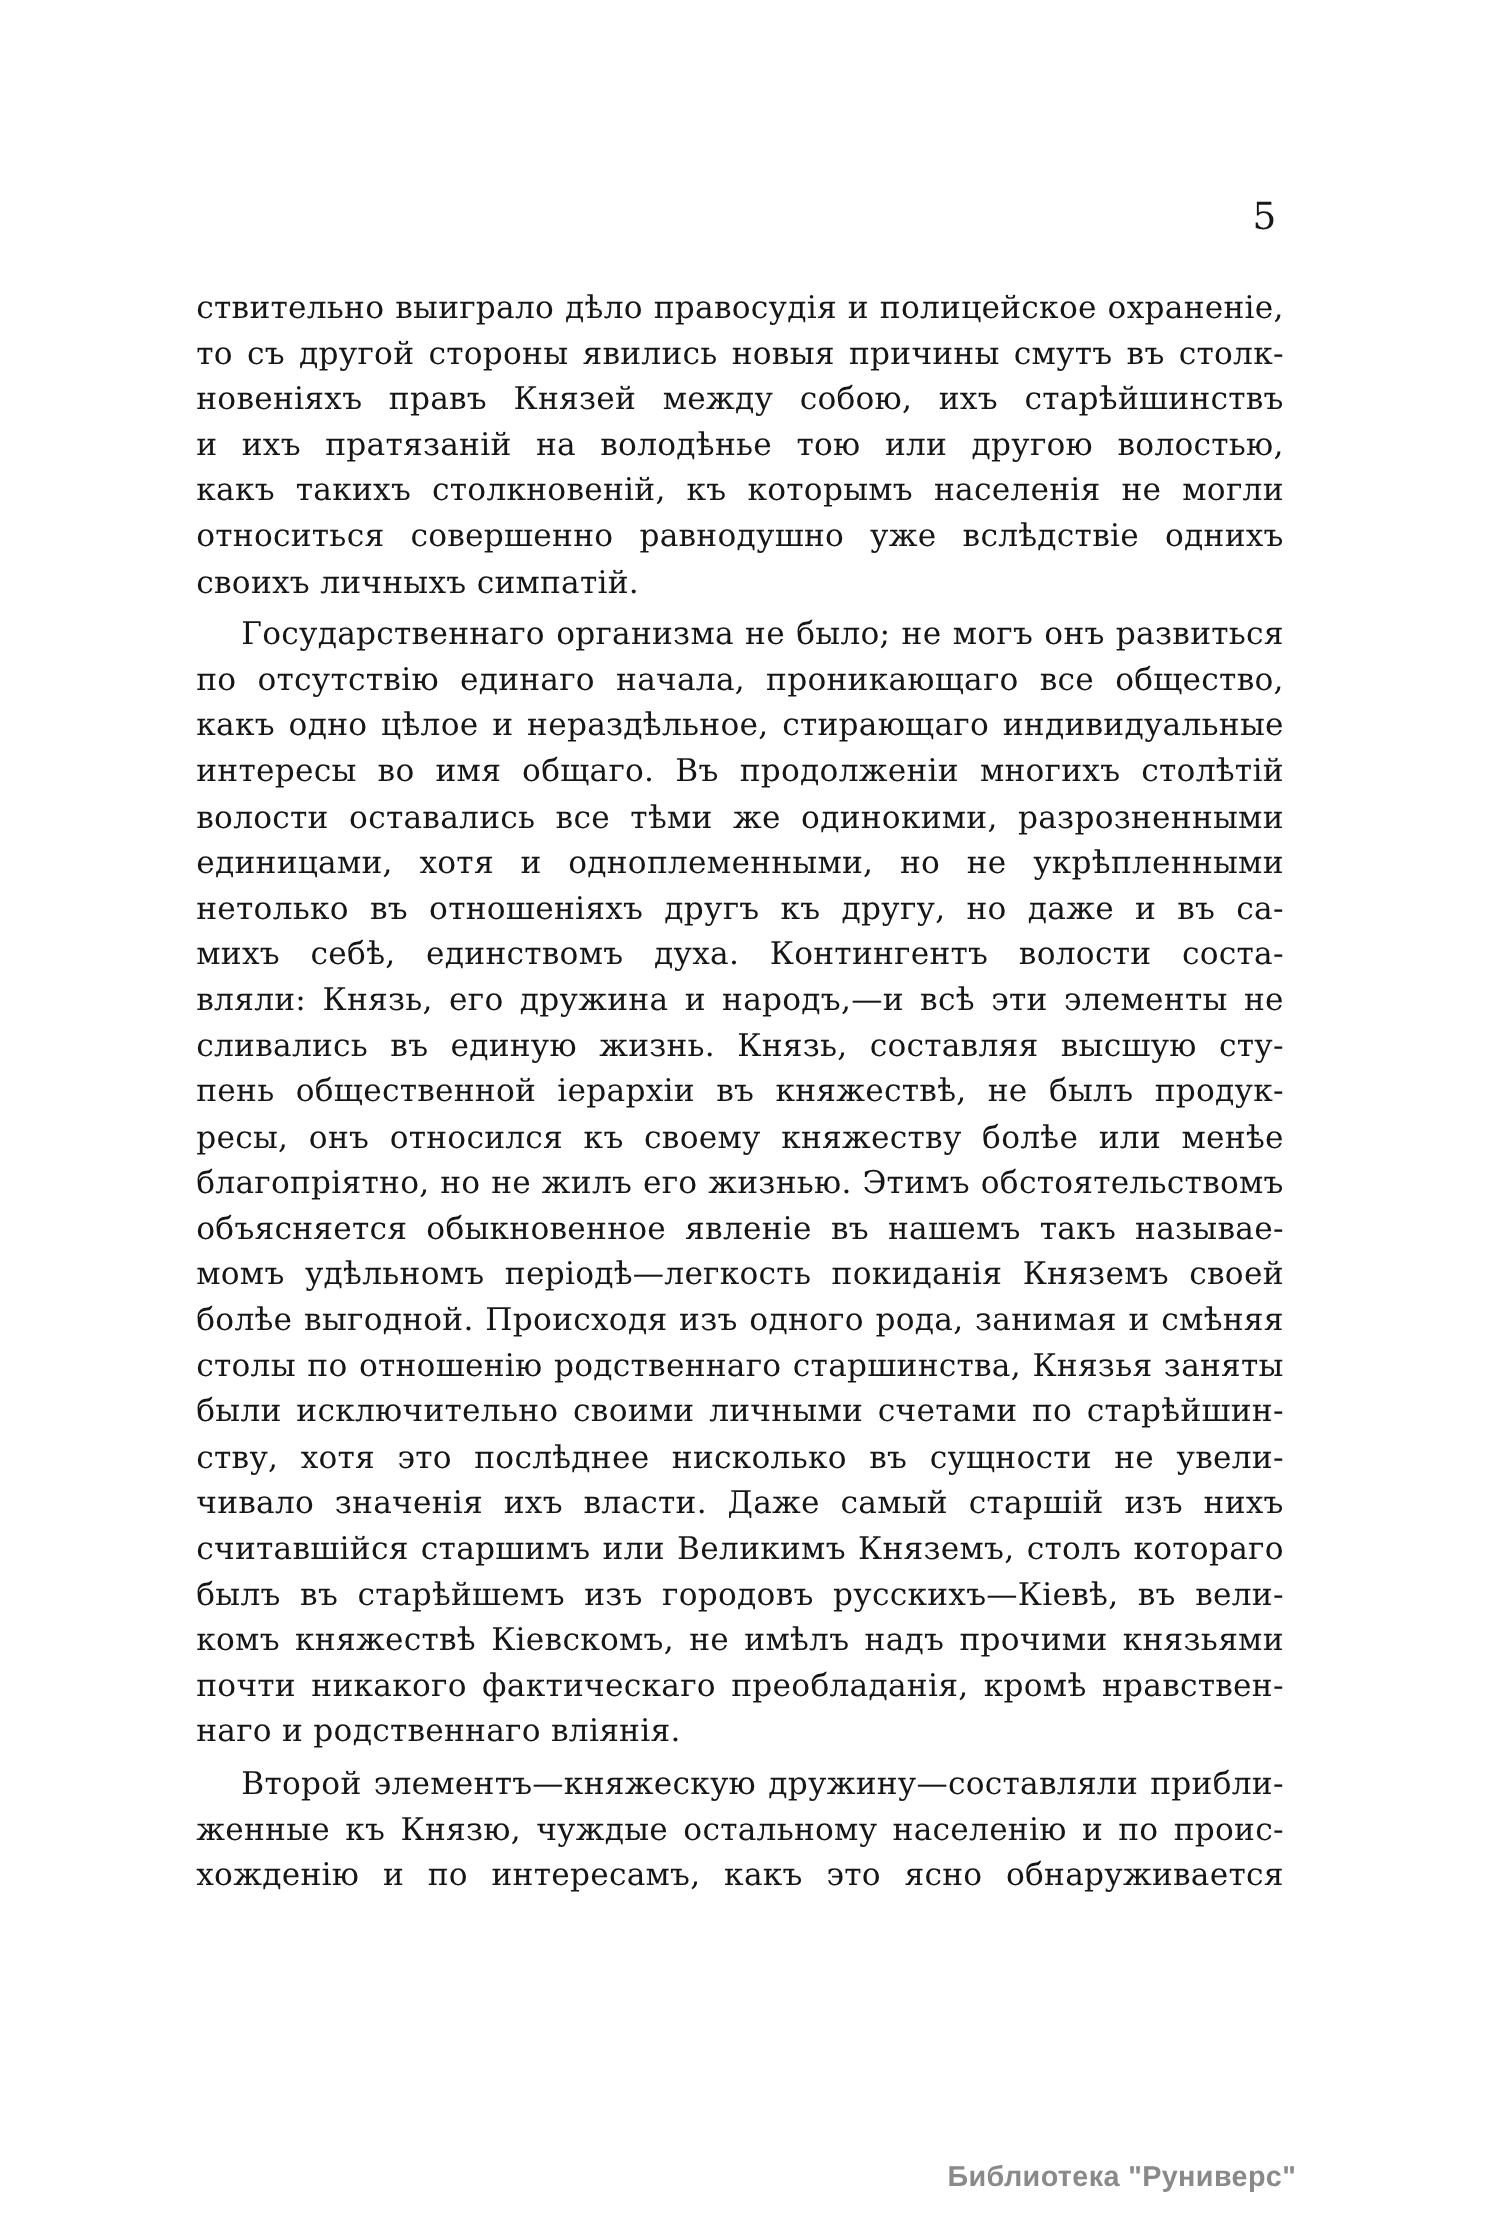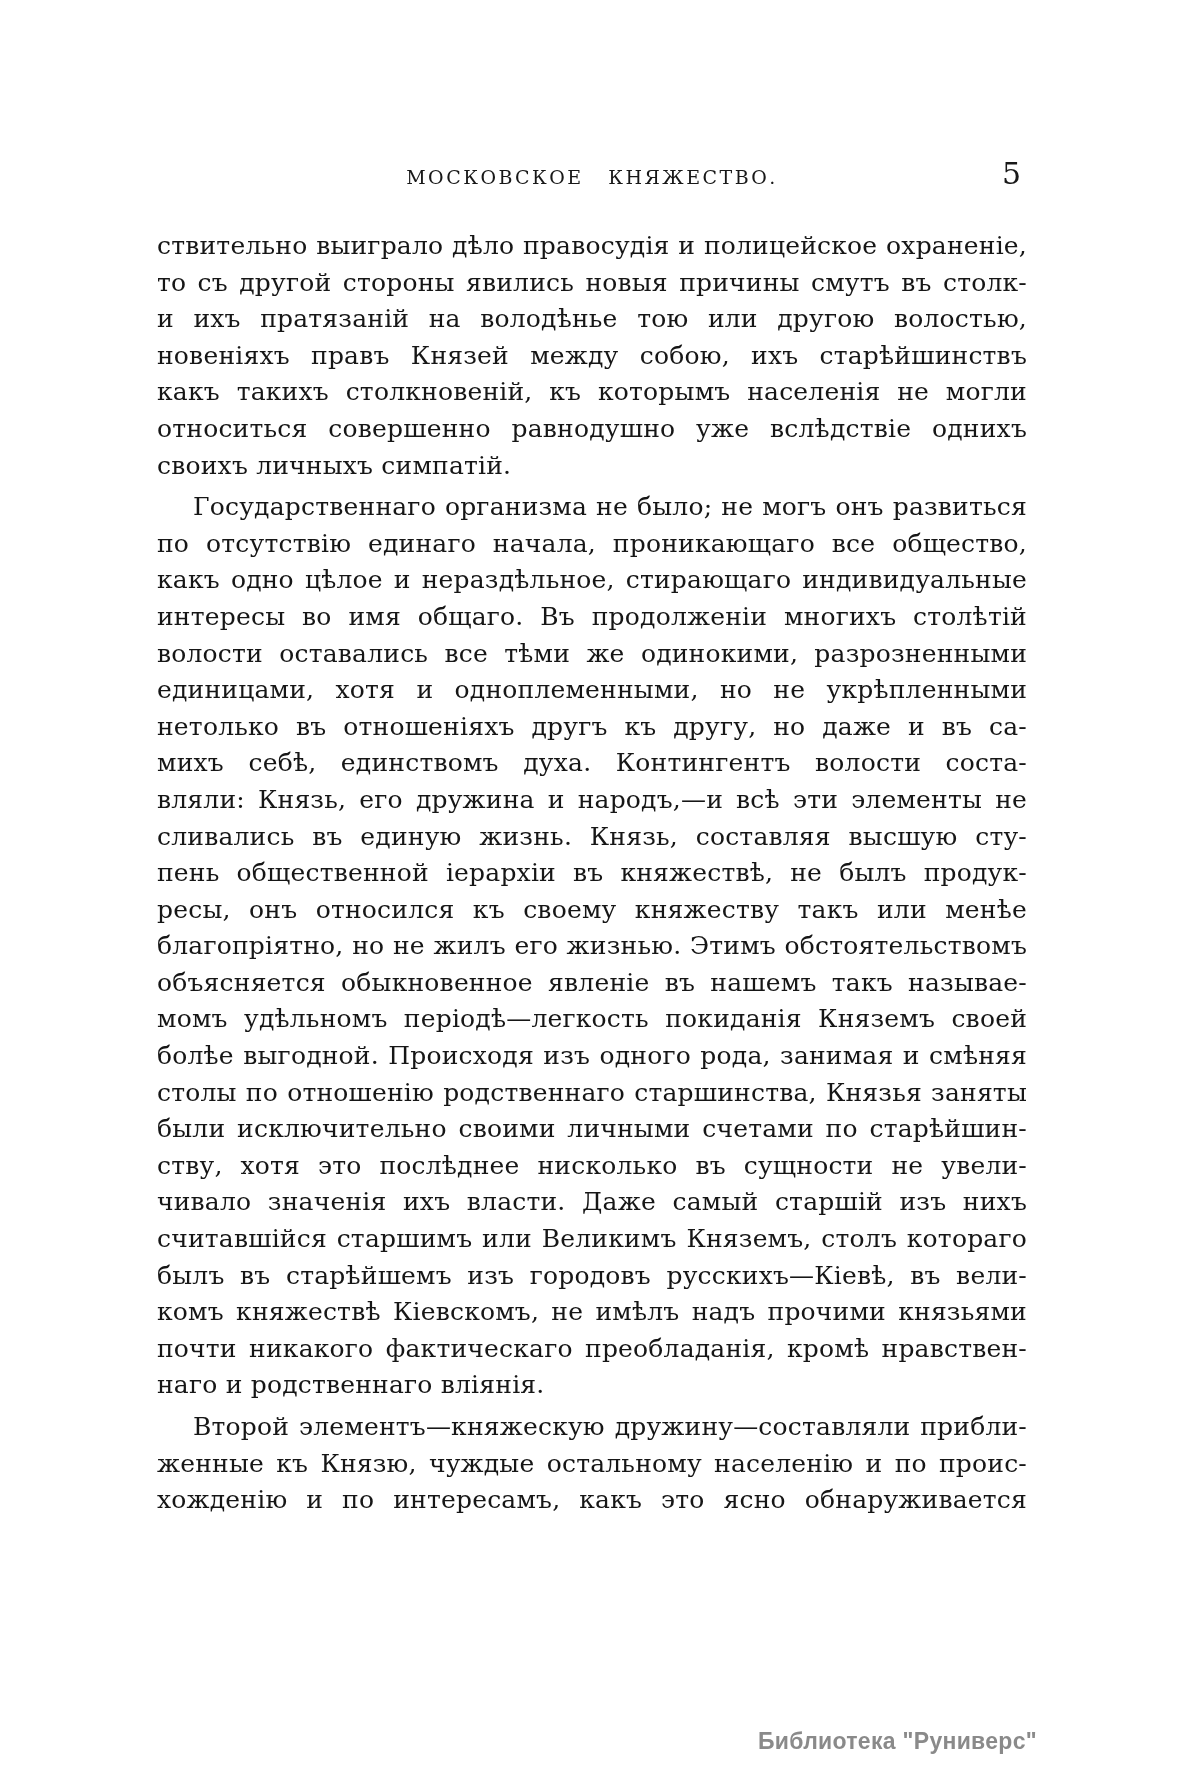--- a/index.html
+++ b/index.html
@@ -71,47 +71,46 @@
     font-weight: 600;
     color: #8a8a8a;
     letter-spacing: 0.3px;
   }
 </style>
 </head>
 <body>
 
 <div class="page">
   <header class="running-head">
-    <span class="head-title">МОСКОВСКОЕ КНЯЖЕСТВО.</span>
     <span class="page-number">5</span>
   </header>
 
   <main class="text-block" id="text-block">
       <div class="paragraph">
         <div class="text-line">ствительно выиграло дѣло правосудія и полицейское охраненіе,</div>
         <div class="text-line">то съ другой стороны явились новыя причины смутъ въ столк-</div>
+        <div class="text-line">новеніяхъ правъ Князей между собою, ихъ старѣйшинствъ</div>
         <div class="text-line">и ихъ пратязаній на володѣнье тою или другою волостью,</div>
-        <div class="text-line">новеніяхъ правъ Князей между собою, ихъ старѣйшинствъ</div>
         <div class="text-line">какъ такихъ столкновеній, къ которымъ населенія не могли</div>
         <div class="text-line">относиться совершенно равнодушно уже вслѣдствіе однихъ</div>
         <div class="text-line last-line">своихъ личныхъ симпатій.</div>
       </div>
       <div class="paragraph">
         <div class="text-line first-line">Государственнаго организма не было; не могъ онъ развиться</div>
         <div class="text-line">по отсутствію единаго начала, проникающаго все общество,</div>
         <div class="text-line">какъ одно цѣлое и нераздѣльное, стирающаго индивидуальные</div>
         <div class="text-line">интересы во имя общаго. Въ продолженіи многихъ столѣтій</div>
         <div class="text-line">волости оставались все тѣми же одинокими, разрозненными</div>
         <div class="text-line">единицами, хотя и одноплеменными, но не укрѣпленными</div>
         <div class="text-line">нетолько въ отношеніяхъ другъ къ другу, но даже и въ са-</div>
         <div class="text-line">михъ себѣ, единствомъ духа. Контингентъ волости соста-</div>
         <div class="text-line">вляли: Князь, его дружина и народъ,—и всѣ эти элементы не</div>
         <div class="text-line">сливались въ единую жизнь. Князь, составляя высшую сту-</div>
         <div class="text-line">пень общественной іерархіи въ княжествѣ, не былъ продук-</div>
-        <div class="text-line">ресы, онъ относился къ своему княжеству такъ или менѣе</div>
+        <div class="text-line">ресы, онъ относился къ своему княжеству болѣе или менѣе</div>
         <div class="text-line">благопріятно, но не жилъ его жизнью. Этимъ обстоятельствомъ</div>
         <div class="text-line">объясняется обыкновенное явленіе въ нашемъ такъ называе-</div>
         <div class="text-line">момъ удѣльномъ періодѣ—легкость покиданія Княземъ своей</div>
         <div class="text-line">болѣе выгодной. Происходя изъ одного рода, занимая и смѣняя</div>
         <div class="text-line">столы по отношенію родственнаго старшинства, Князья заняты</div>
         <div class="text-line">были исключительно своими личными счетами по старѣйшин-</div>
         <div class="text-line">ству, хотя это послѣднее нисколько въ сущности не увели-</div>
         <div class="text-line">чивало значенія ихъ власти. Даже самый старшій изъ нихъ</div>
         <div class="text-line">считавшійся старшимъ или Великимъ Княземъ, столъ котораго</div>
         <div class="text-line">былъ въ старѣйшемъ изъ городовъ русскихъ—Кіевѣ, въ вели-</div>

